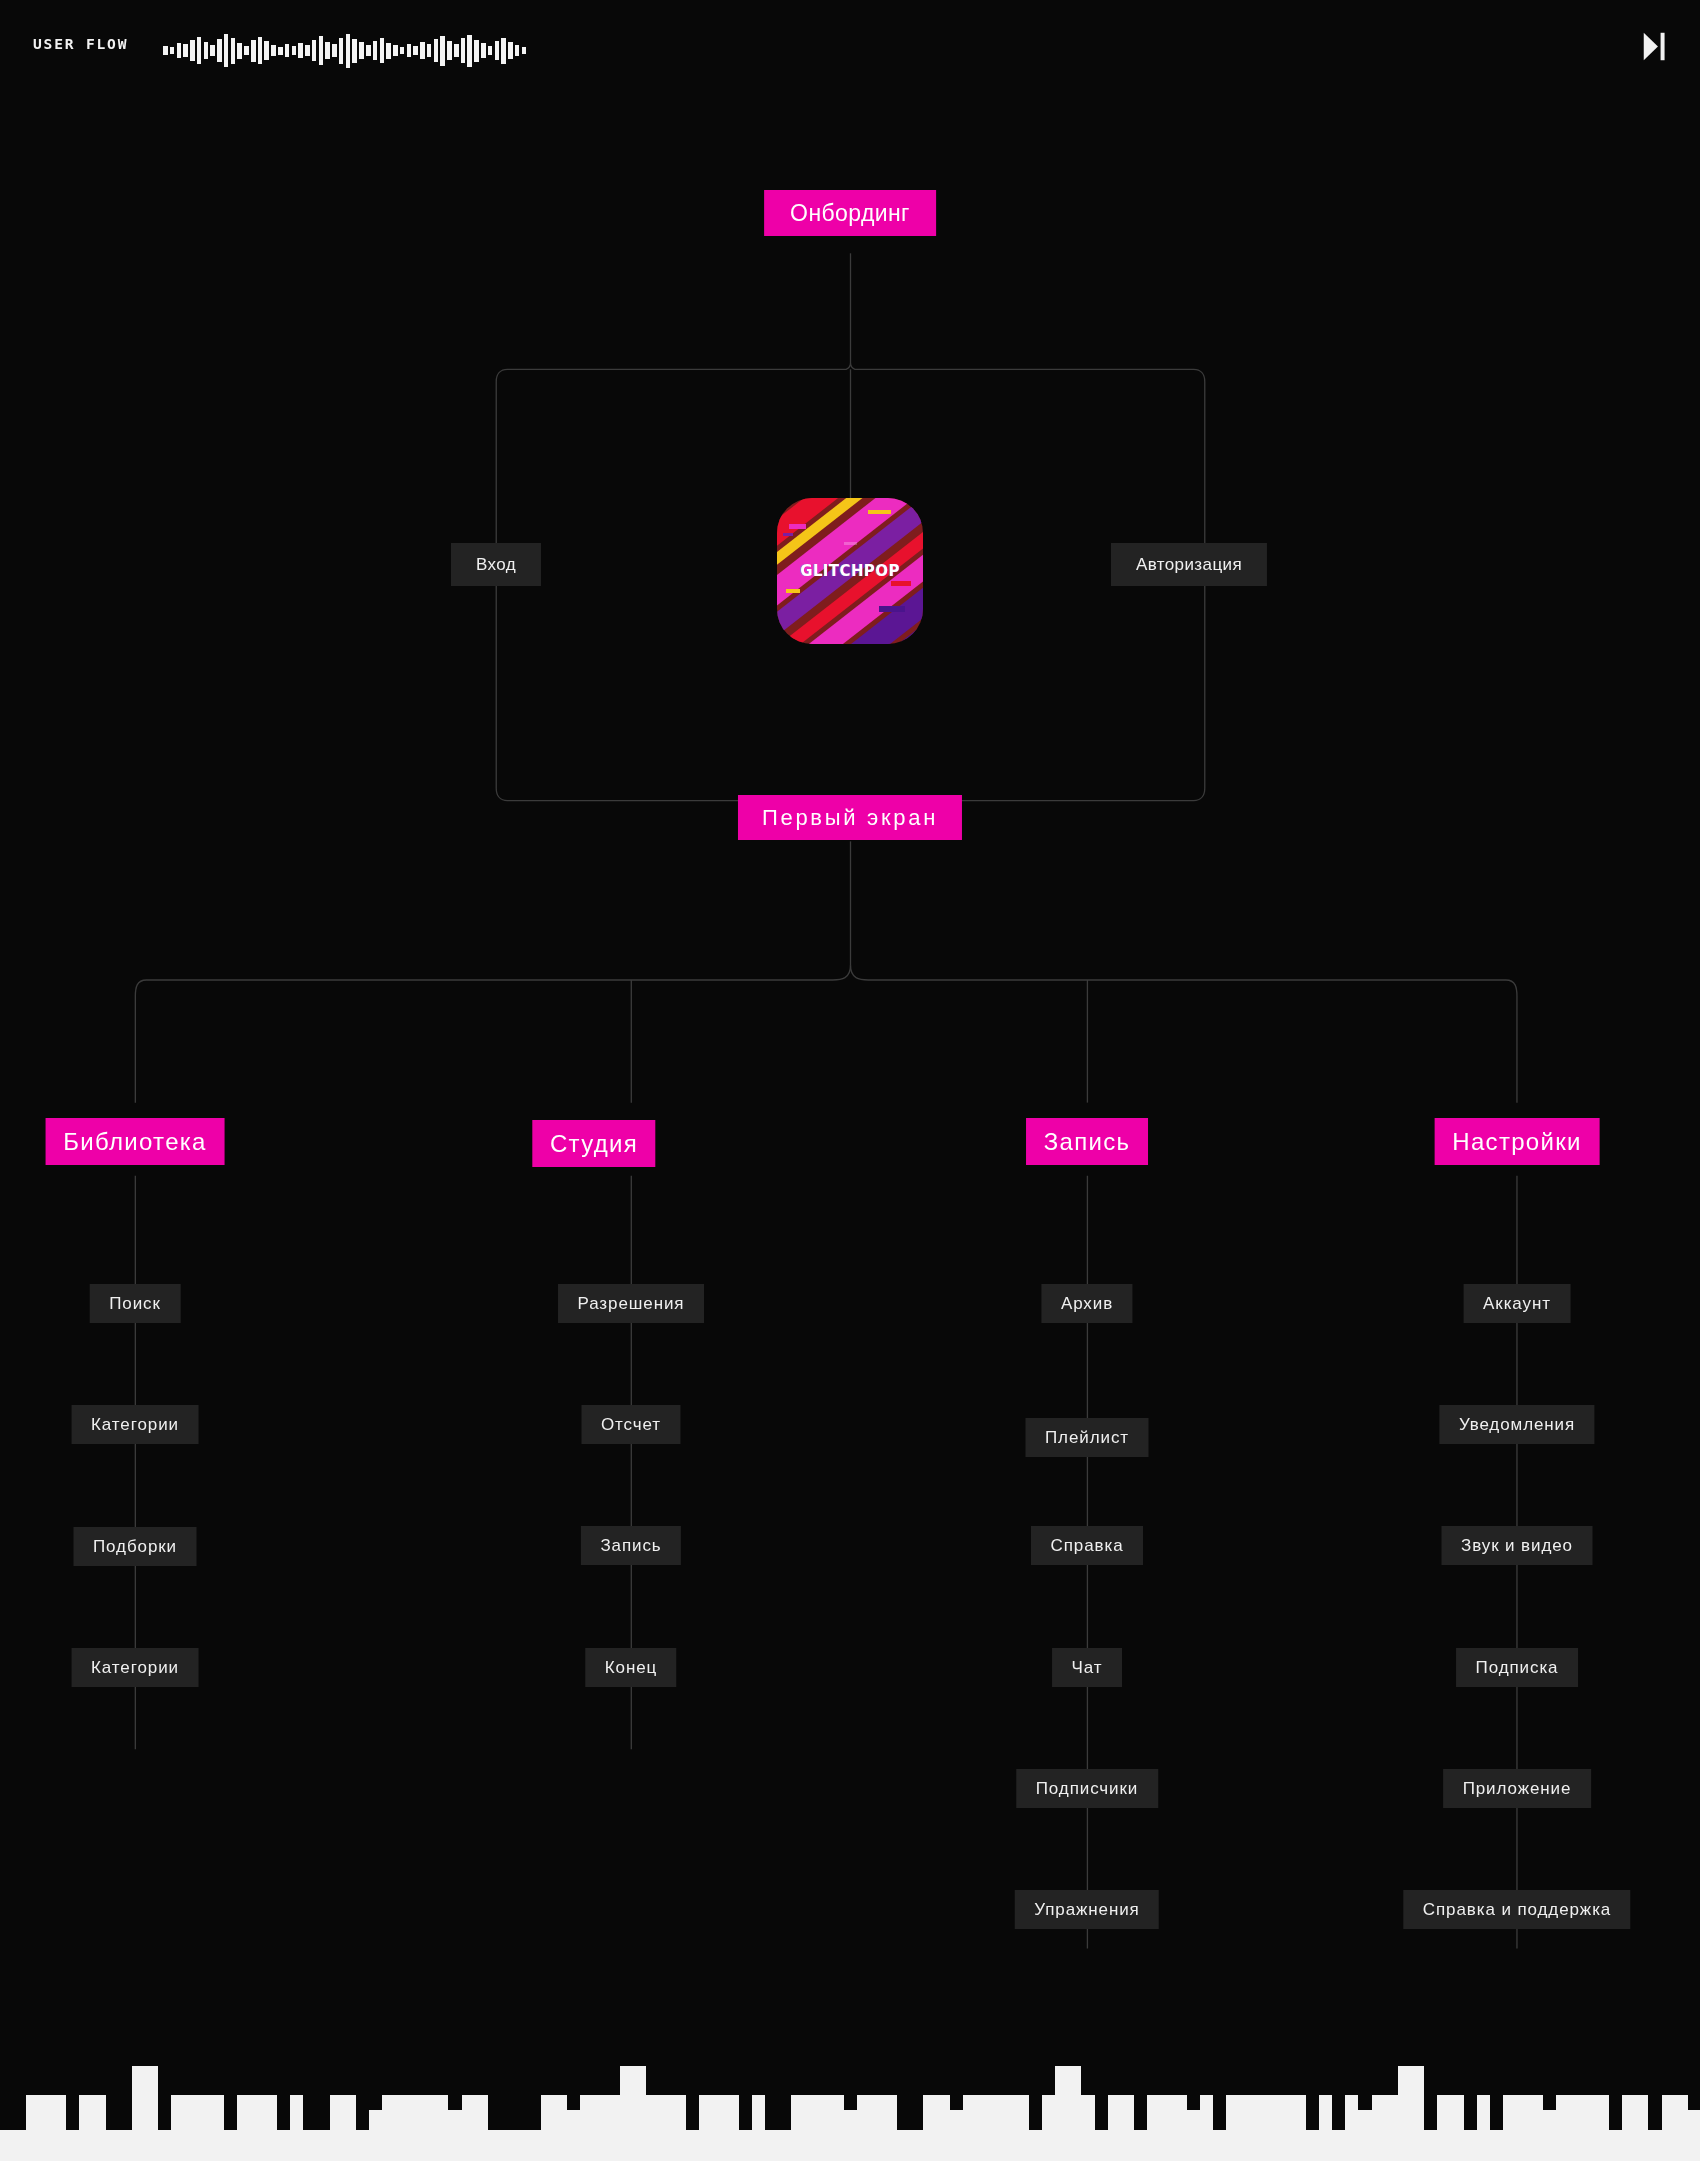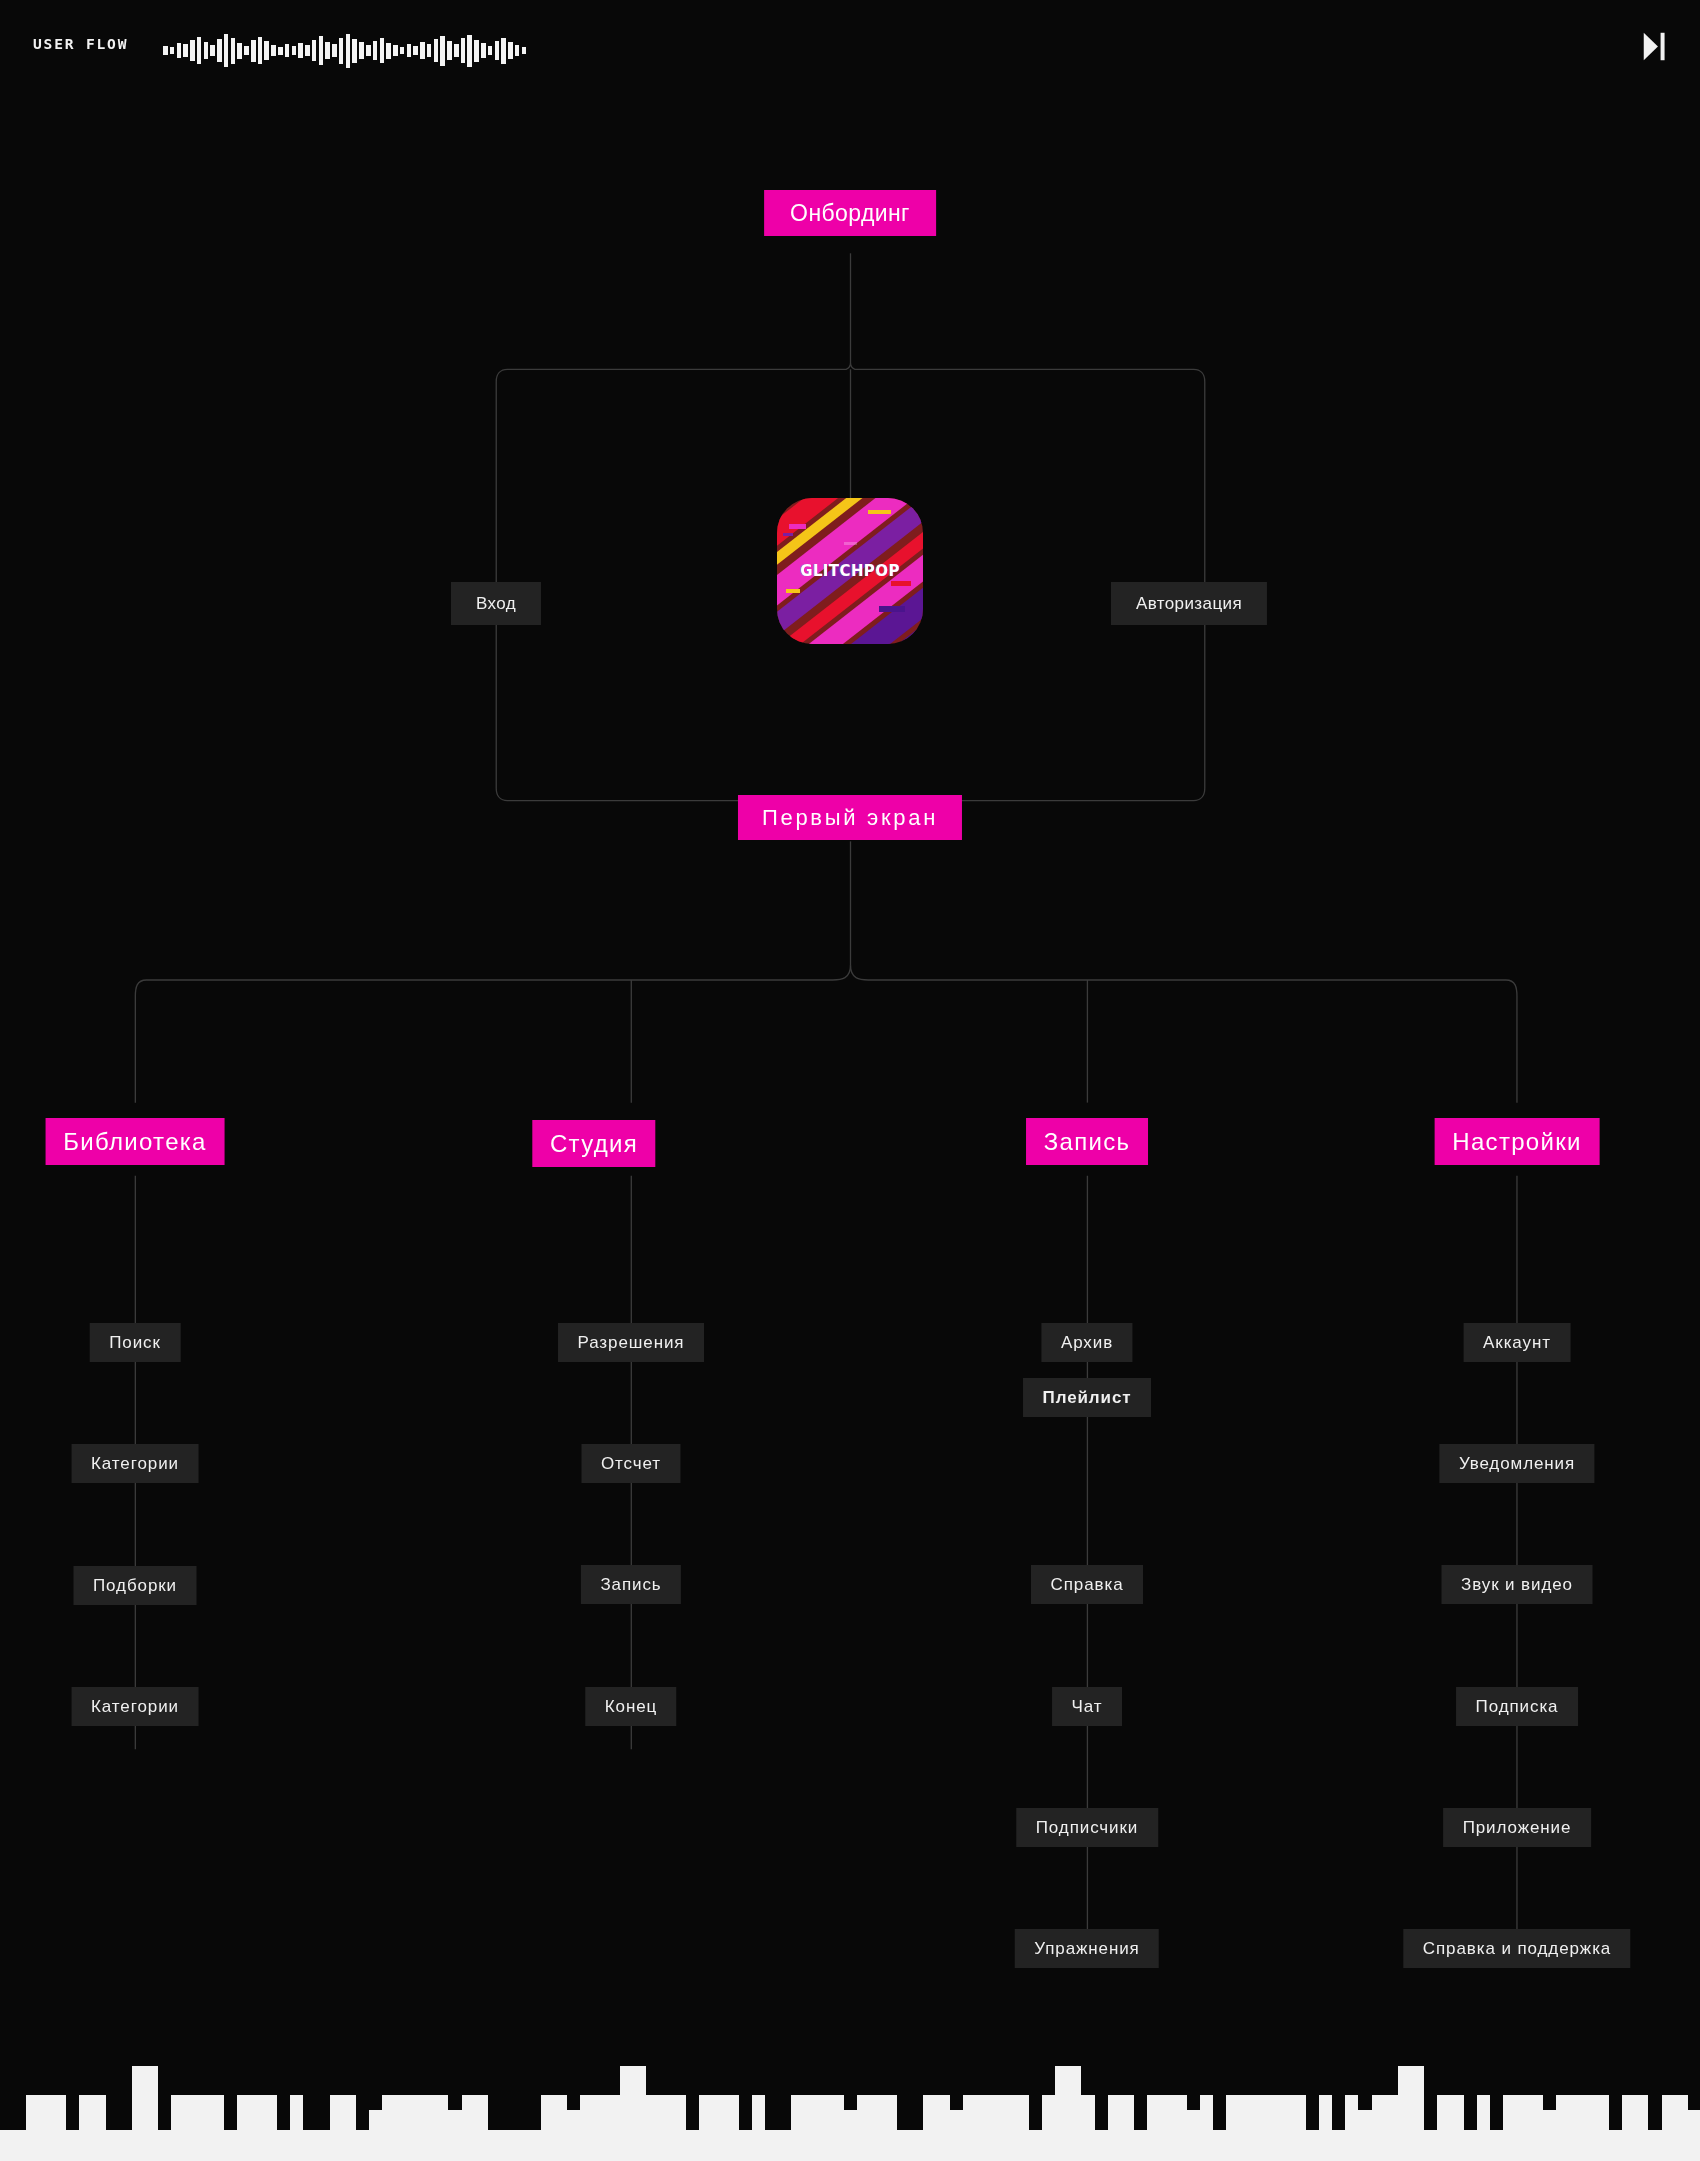--- a/index.html
+++ b/index.html
@@ -78,21 +78,20 @@
     z-index: 3;
   }
   .node-accent {
     background: #ee00a8;
     color: #ffffff;
     letter-spacing: 1.8px;
   }
   .node-dark {
     background: #232323;
     color: #f0f0f0;
-    margin-top: 39px;
   }
 
   
   .n-root {
     font-size: 23px;
     padding: 9.7px 26px;
     letter-spacing: 0.4px;
   }
   .n-first {
     font-size: 22px;
@@ -351,21 +350,21 @@
 <div class="node node-dark n-leaf" style="left:631px; top:1648px;">
   <span>Конец</span>
 </div>
 
 <div class="node node-accent n-cat" style="left:1087px; top:1118px;">
   <span>Запись</span>
 </div>
 <div class="node node-dark n-leaf" style="left:1087px; top:1284px;">
   <span>Архив</span>
 </div>
-<div class="node node-dark n-leaf" style="left:1087px; top:1339px;font-weight:bold;">
+<div class="node node-dark n-leaf" style="left:1087px; top:1418px;">
   <span>Плейлист</span>
 </div>
 <div class="node node-dark n-leaf" style="left:1087px; top:1526px;">
   <span>Справка</span>
 </div>
 <div class="node node-dark n-leaf" style="left:1087px; top:1648px;">
   <span>Чат</span>
 </div>
 <div class="node node-dark n-leaf" style="left:1087px; top:1769px;">
   <span>Подписчики</span>

